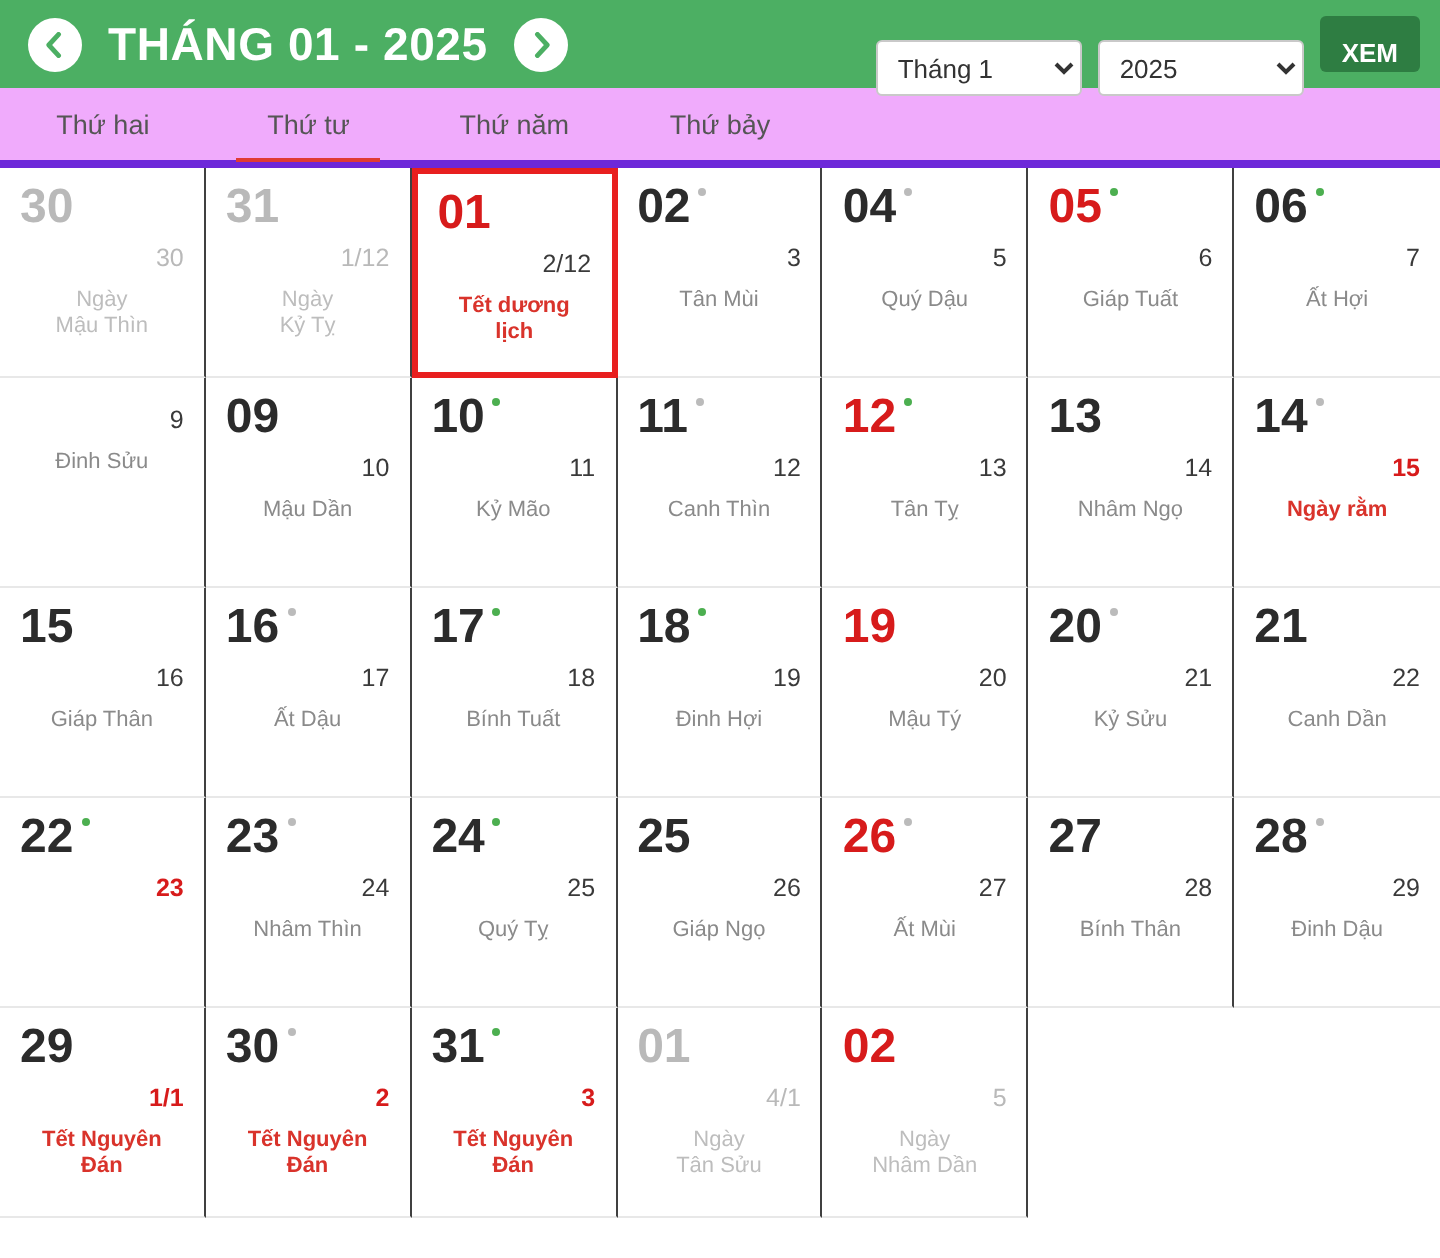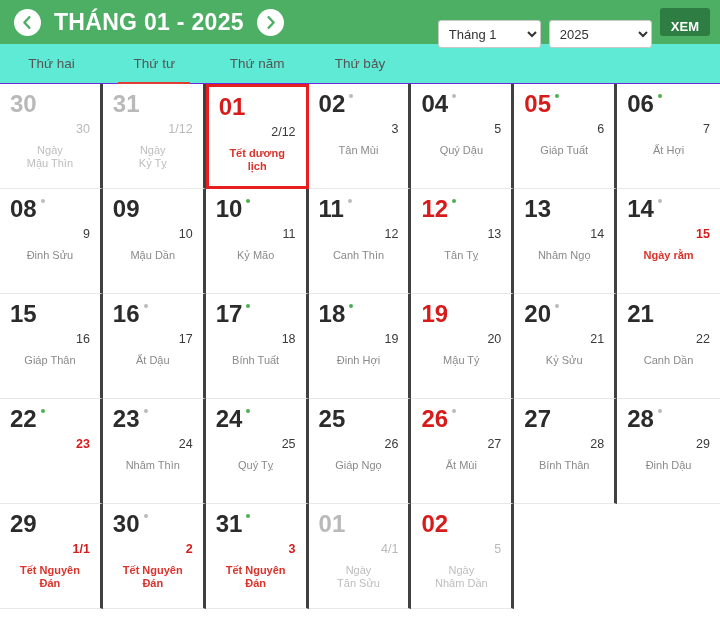--- a/index.html
+++ b/index.html
@@ -68,22 +68,22 @@
     padding: 11px 11px;
     cursor: pointer;
     font-family: "Liberation Sans", sans-serif;
   }
 
   
   .weekdays {
     display: grid;
     grid-template-columns: repeat(7, 1fr);
     height: 40px;
-    border-bottom: 1px solid #6d28d9;
-    background: #5eead4;
+    border-bottom: 4px solid #6d28d9;
+    background: #f0abfc;
   }
   .wd {
     display: flex;
     align-items: center;
     justify-content: center;
     font-size: 13.5px;
     color: #555555;
     position: relative;
   }
   .wd.active::after {
@@ -100,21 +100,21 @@
   
   .grid {
     display: grid;
     grid-template-columns: repeat(7, 1fr);
     grid-auto-rows: 105px;
     background: #ffffff;
   }
   .grid .cell:nth-child(-n+7) { }
   .cell {
     position: relative;
-    border-right: 3px solid #404040;
+    border-right: 1px solid #404040;
     border-bottom: 1px solid #e8e8e8;
     padding: 8px 10px 6px 10px;
     overflow: hidden;
   }
   .cell:nth-child(7n) { border-right: none; }
 
   .solar {
     font-size: 24px;
     font-weight: bold;
     color: #2b2b2b;
@@ -228,21 +228,20 @@
       <div><span class="solar red">05</span><span class="dot green"></span></div>
       <div class="lunar">6</div>
       <div class="note">Giáp Tuất</div>
     </div>
     <div class="cell">
       <div><span class="solar">06</span><span class="dot green"></span></div>
       <div class="lunar">7</div>
       <div class="note">Ất Hợi</div>
     </div>
     <div class="cell">
-      <div><span class="solar">08</span><span class="dot gray"></span></div>
       <div class="lunar">9</div>
       <div class="note">Đinh Sửu</div>
     </div>
     <div class="cell">
       <div><span class="solar">09</span><span class="dot none"></span></div>
       <div class="lunar">10</div>
       <div class="note">Mậu Dần</div>
     </div>
     <div class="cell">
       <div><span class="solar">10</span><span class="dot green"></span></div>

